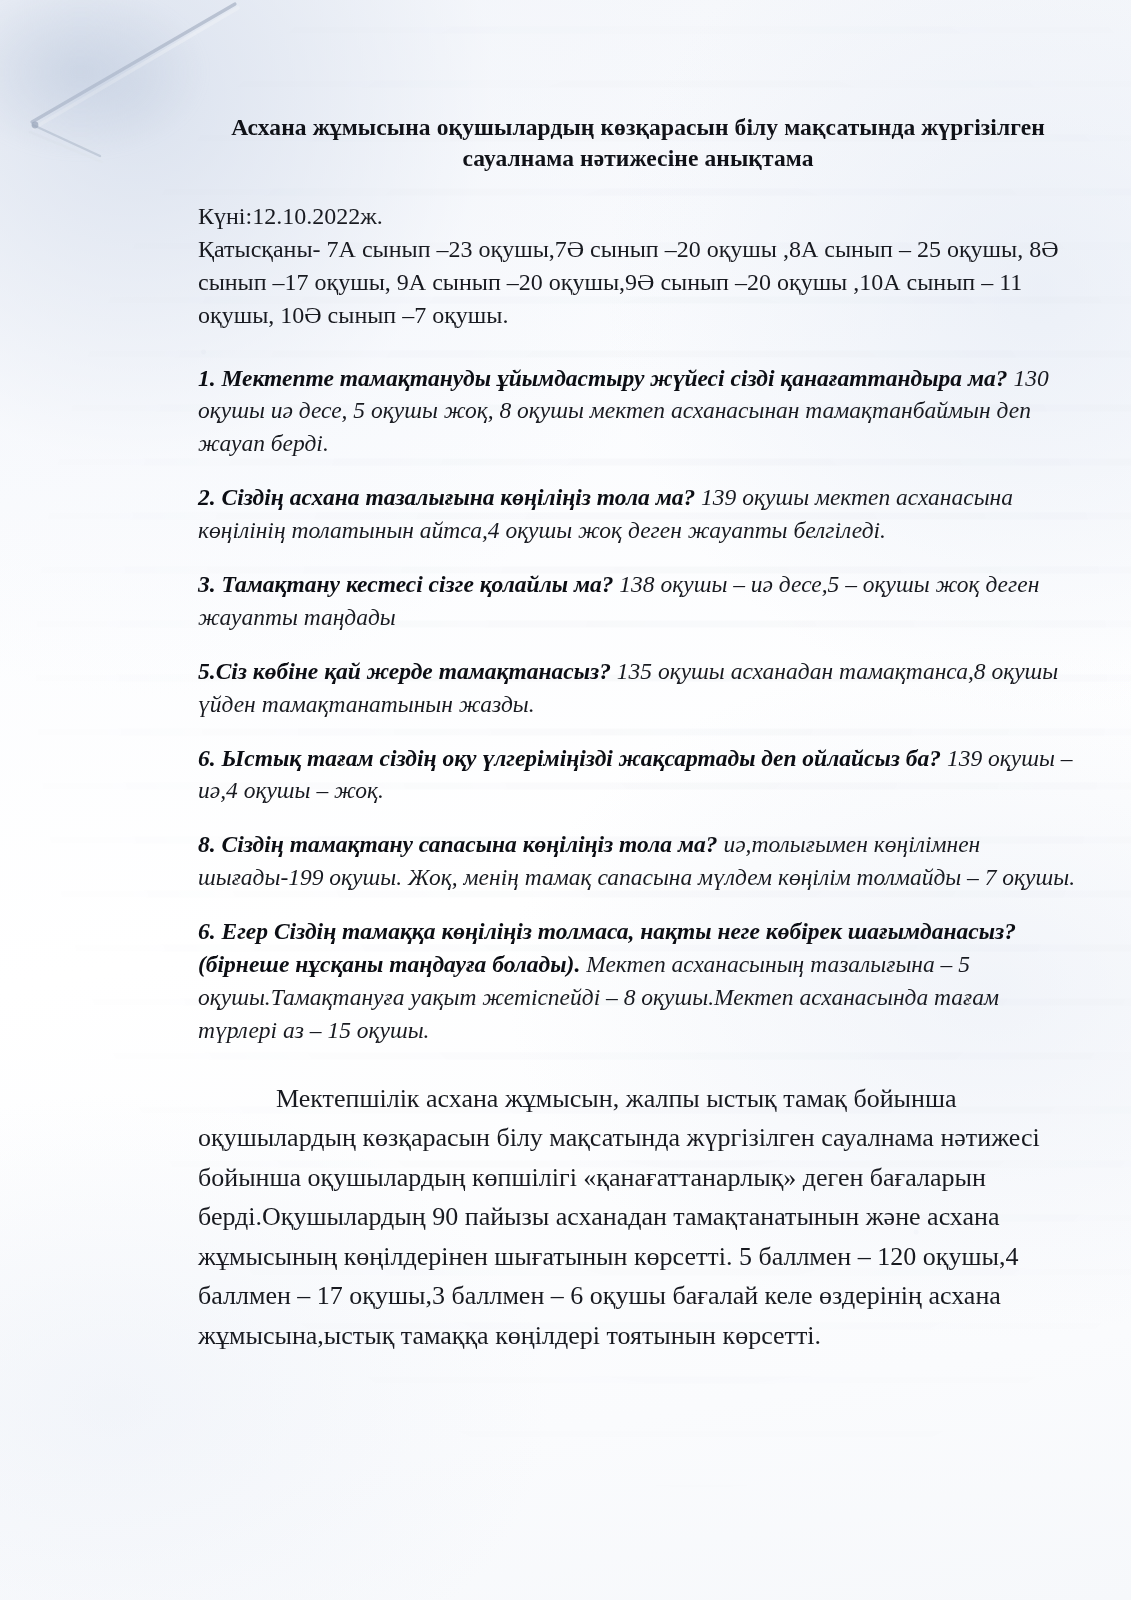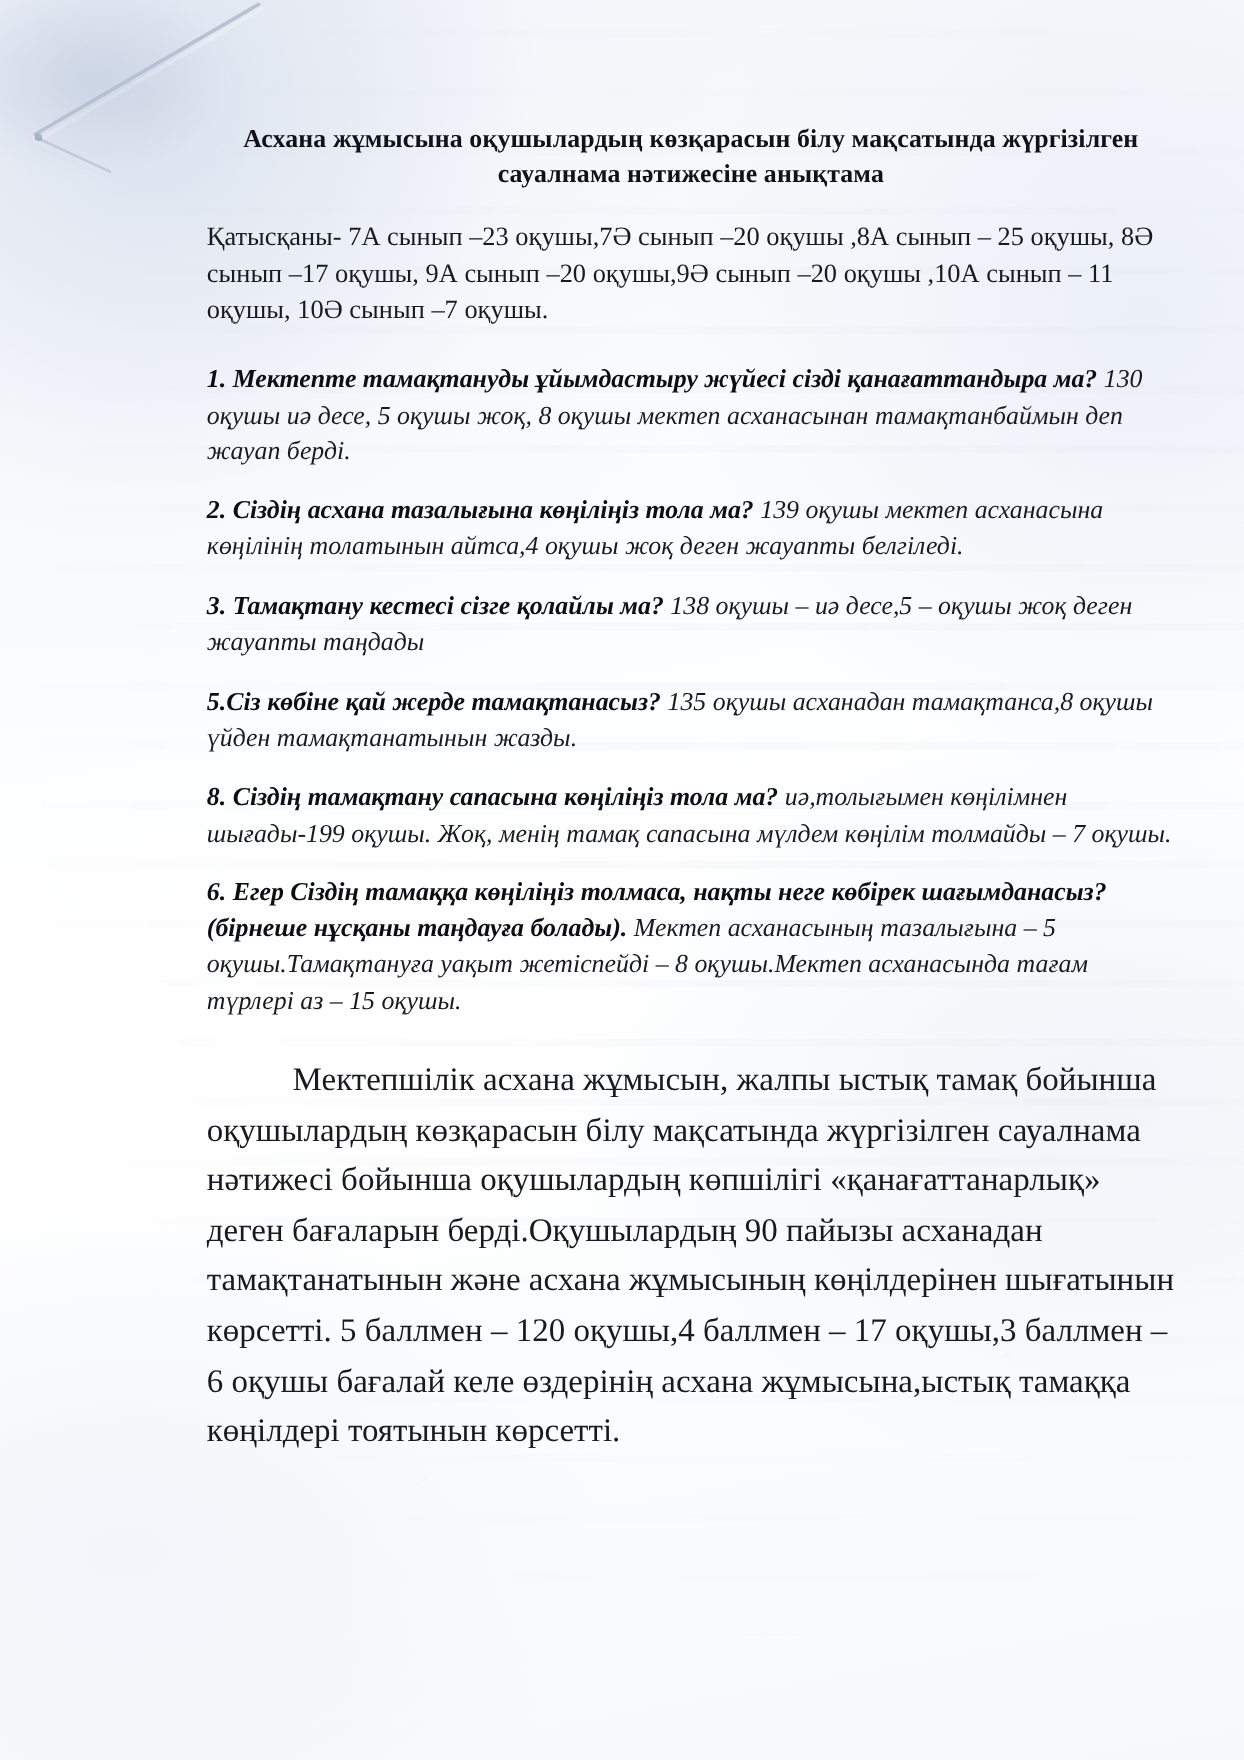--- a/index.html
+++ b/index.html
@@ -38,21 +38,21 @@
     position: absolute;
     left: 0; top: 0;
     width: 300px; height: 200px;
     background: radial-gradient(ellipse 60% 60% at 30% 45%, rgba(176,190,212,0.40) 0%, rgba(255,255,255,0) 70%);
     filter: blur(6px);
   }
 
   
   .content {
     position: absolute;
-    left: 188px;
+    left: 198px;
     top: 112px;
     width: 880px;
   }
 
   .doc-title {
     text-align: center;
     font-weight: bold;
     font-size: 23.5px;
     line-height: 1.32;
     letter-spacing: 0.1px;
@@ -79,21 +79,21 @@
   }
   .qa .q {
     font-weight: bold;
     color: #0c0e14;
   }
   .qa .a {
     font-weight: normal;
   }
 
   .closing {
-    font-size: 30px;
+    font-size: 26px;
     line-height: 1.52;
     margin: 32px 0 0 0;
     text-indent: 78px;
     text-align: left;
     color: #181a20;
   }
 
   
   .showthrough {
     position: absolute;
@@ -141,40 +141,44 @@
       <path d="M40 150 L112 180" stroke="#dfe5ee" stroke-width="2.6" fill="none" stroke-linecap="round"></path>
       <circle cx="45" cy="143" r="3.4" fill="#9aa6ba" opacity="0.75"></circle>
     </svg>
   </div>
 
   <div class="content">
 
     <h1 class="doc-title">Асхана жұмысына оқушылардың көзқарасын білу мақсатында жүргізілген сауалнама нәтижесіне анықтама</h1>
 
     <div class="meta-block">
+      <span class="meta-line">Күні:12.10.2022ж.</span>
       <span class="meta-line">Қатысқаны- 7А сынып –23 оқушы,7Ә сынып –20 оқушы ,8А сынып – 25 оқушы, 8Ә сынып –17 оқушы, 9А сынып –20 оқушы,9Ә сынып –20 оқушы ,10А сынып – 11 оқушы, 10Ә сынып –7 оқушы.</span>
     </div>
 
     <p class="qa">
       <span class="q"> 1. Мектепте тамақтануды ұйымдастыру жүйесі сізді қанағаттандыра ма? </span><span class="a">130 оқушы иә десе, 5 оқушы жоқ, 8 оқушы мектеп асханасынан тамақтанбаймын деп жауап берді.</span>
     </p>
 
     <p class="qa">
       <span class="q">2. Сіздің асхана тазалығына көңіліңіз тола ма? </span><span class="a">139 оқушы мектеп асханасына көңілінің толатынын айтса,4 оқушы жоқ деген жауапты белгіледі.</span>
     </p>
 
     <p class="qa">
       <span class="q">3. Тамақтану кестесі сізге қолайлы ма? </span><span class="a">138 оқушы – иә десе,5 – оқушы жоқ деген жауапты таңдады</span>
     </p>
 
 
     <p class="qa">
       <span class="q">5.Сіз көбіне қай жерде тамақтанасыз? </span><span class="a">135 оқушы асханадан тамақтанса,8 оқушы үйден тамақтанатынын жазды.</span>
     </p>
 
+    <p class="qa">
+      <span class="q">6. Ыстық тағам сіздің оқу үлгеріміңізді жақсартады деп ойлайсыз ба? </span><span class="a">139 оқушы – иә,4 оқушы – жоқ.</span>
+    </p>
 
     <p class="qa">
       <span class="q">8. Сіздің тамақтану сапасына көңіліңіз тола ма? </span><span class="a">иә,толығымен көңілімнен шығады-199 оқушы. Жоқ, менің тамақ сапасына мүлдем көңілім толмайды – 7 оқушы.</span>
     </p>
 
     <p class="qa">
       <span class="q">6. Егер Сіздің тамаққа көңіліңіз толмаса, нақты неге көбірек шағымданасыз?(бірнеше нұсқаны таңдауға болады). </span><span class="a">Мектеп асханасының тазалығына – 5 оқушы.Тамақтануға уақыт жетіспейді – 8 оқушы.Мектеп асханасында тағам түрлері аз – 15 оқушы.</span>
     </p>
 
 

